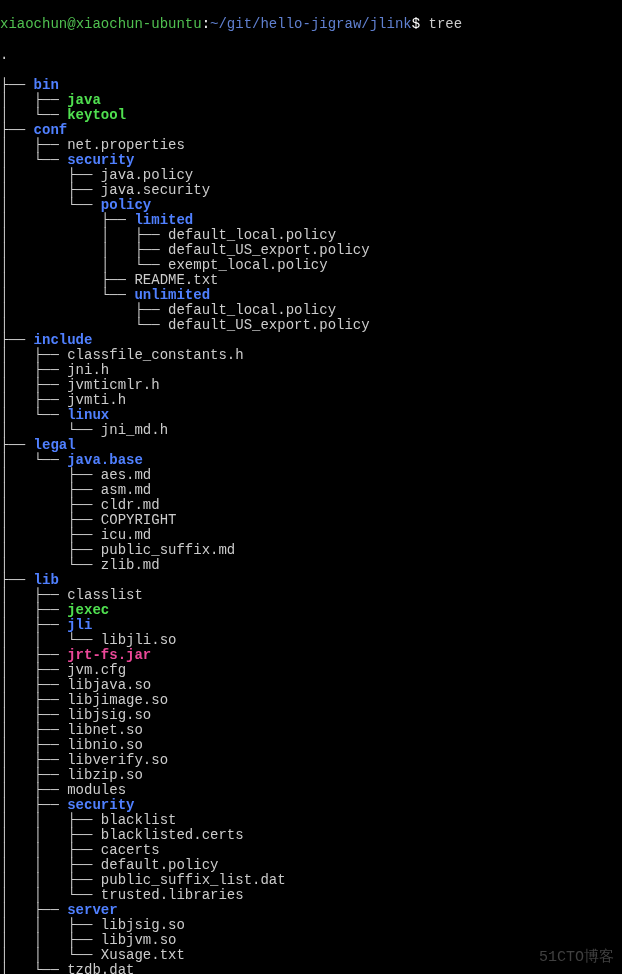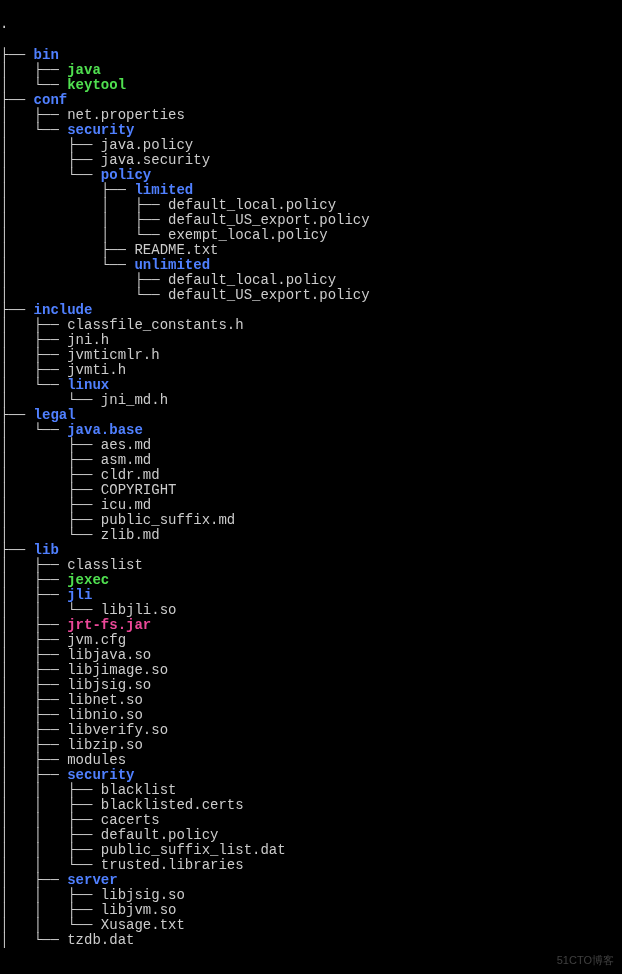--- a/index.html
+++ b/index.html
@@ -30,31 +30,32 @@
     .dir-blue { color: #5080ff; font-weight: bold; margin-top: 48px; }
     .exec-green { color: #50e050; font-weight: bold; text-align: center; }
     .archive-red { color: #ec4899; font-weight: bold; }
     .file { color: #cccccc; }
     .tree-char { color: #cccccc; }
     .watermark {
       position: absolute;
       bottom: 8px;
       right: 8px;
       color: #404040;
-      font-size: 11px;
-      font-family: Liberation Sans, sans-serif;
+      font-size: 15px;
+      font-family: Liberation Mono, monospace;
       text-align: right;
     }
     .line {
       height: 15px;
     }
   </style>
 </head>
 <body>
 
 <div class="terminal">
+<div class="line"><span class="prompt-user">xiaochun</span><span class="prompt-user">@</span><span class="prompt-host">xiaochun-ubuntu</span><span class="prompt-white">:</span><span class="prompt-path">~/git/hello-jigraw/jlink</span><span class="prompt-white">$</span><span class="file"> tree</span></div>
 <div class="line"><span class="file">.</span></div>
 <div id="tree-lines"><div class="line"><span class="tree-char">├── </span><span class="dir-blue">bin</span></div><div class="line"><span class="tree-char">│   ├── </span><span class="exec-green">java</span></div><div class="line"><span class="tree-char">│   └── </span><span class="exec-green">keytool</span></div><div class="line"><span class="tree-char">├── </span><span class="dir-blue">conf</span></div><div class="line"><span class="tree-char">│   ├── </span><span class="file">net.properties</span></div><div class="line"><span class="tree-char">│   └── </span><span class="dir-blue">security</span></div><div class="line"><span class="tree-char">│       ├── </span><span class="file">java.policy</span></div><div class="line"><span class="tree-char">│       ├── </span><span class="file">java.security</span></div><div class="line"><span class="tree-char">│       └── </span><span class="dir-blue">policy</span></div><div class="line"><span class="tree-char">│           ├── </span><span class="dir-blue">limited</span></div><div class="line"><span class="tree-char">│           │   ├── </span><span class="file">default_local.policy</span></div><div class="line"><span class="tree-char">│           │   ├── </span><span class="file">default_US_export.policy</span></div><div class="line"><span class="tree-char">│           │   └── </span><span class="file">exempt_local.policy</span></div><div class="line"><span class="tree-char">│           ├── </span><span class="file">README.txt</span></div><div class="line"><span class="tree-char">│           └── </span><span class="dir-blue">unlimited</span></div><div class="line"><span class="tree-char">│               ├── </span><span class="file">default_local.policy</span></div><div class="line"><span class="tree-char">│               └── </span><span class="file">default_US_export.policy</span></div><div class="line"><span class="tree-char">├── </span><span class="dir-blue">include</span></div><div class="line"><span class="tree-char">│   ├── </span><span class="file">classfile_constants.h</span></div><div class="line"><span class="tree-char">│   ├── </span><span class="file">jni.h</span></div><div class="line"><span class="tree-char">│   ├── </span><span class="file">jvmticmlr.h</span></div><div class="line"><span class="tree-char">│   ├── </span><span class="file">jvmti.h</span></div><div class="line"><span class="tree-char">│   └── </span><span class="dir-blue">linux</span></div><div class="line"><span class="tree-char">│       └── </span><span class="file">jni_md.h</span></div><div class="line"><span class="tree-char">├── </span><span class="dir-blue">legal</span></div><div class="line"><span class="tree-char">│   └── </span><span class="dir-blue">java.base</span></div><div class="line"><span class="tree-char">│       ├── </span><span class="file">aes.md</span></div><div class="line"><span class="tree-char">│       ├── </span><span class="file">asm.md</span></div><div class="line"><span class="tree-char">│       ├── </span><span class="file">cldr.md</span></div><div class="line"><span class="tree-char">│       ├── </span><span class="file">COPYRIGHT</span></div><div class="line"><span class="tree-char">│       ├── </span><span class="file">icu.md</span></div><div class="line"><span class="tree-char">│       ├── </span><span class="file">public_suffix.md</span></div><div class="line"><span class="tree-char">│       └── </span><span class="file">zlib.md</span></div><div class="line"><span class="tree-char">├── </span><span class="dir-blue">lib</span></div><div class="line"><span class="tree-char">│   ├── </span><span class="file">classlist</span></div><div class="line"><span class="tree-char">│   ├── </span><span class="exec-green">jexec</span></div><div class="line"><span class="tree-char">│   ├── </span><span class="dir-blue">jli</span></div><div class="line"><span class="tree-char">│   │   └── </span><span class="file">libjli.so</span></div><div class="line"><span class="tree-char">│   ├── </span><span class="archive-red">jrt-fs.jar</span></div><div class="line"><span class="tree-char">│   ├── </span><span class="file">jvm.cfg</span></div><div class="line"><span class="tree-char">│   ├── </span><span class="file">libjava.so</span></div><div class="line"><span class="tree-char">│   ├── </span><span class="file">libjimage.so</span></div><div class="line"><span class="tree-char">│   ├── </span><span class="file">libjsig.so</span></div><div class="line"><span class="tree-char">│   ├── </span><span class="file">libnet.so</span></div><div class="line"><span class="tree-char">│   ├── </span><span class="file">libnio.so</span></div><div class="line"><span class="tree-char">│   ├── </span><span class="file">libverify.so</span></div><div class="line"><span class="tree-char">│   ├── </span><span class="file">libzip.so</span></div><div class="line"><span class="tree-char">│   ├── </span><span class="file">modules</span></div><div class="line"><span class="tree-char">│   ├── </span><span class="dir-blue">security</span></div><div class="line"><span class="tree-char">│   │   ├── </span><span class="file">blacklist</span></div><div class="line"><span class="tree-char">│   │   ├── </span><span class="file">blacklisted.certs</span></div><div class="line"><span class="tree-char">│   │   ├── </span><span class="file">cacerts</span></div><div class="line"><span class="tree-char">│   │   ├── </span><span class="file">default.policy</span></div><div class="line"><span class="tree-char">│   │   ├── </span><span class="file">public_suffix_list.dat</span></div><div class="line"><span class="tree-char">│   │   └── </span><span class="file">trusted.libraries</span></div><div class="line"><span class="tree-char">│   ├── </span><span class="dir-blue">server</span></div><div class="line"><span class="tree-char">│   │   ├── </span><span class="file">libjsig.so</span></div><div class="line"><span class="tree-char">│   │   ├── </span><span class="file">libjvm.so</span></div><div class="line"><span class="tree-char">│   │   └── </span><span class="file">Xusage.txt</span></div><div class="line"><span class="tree-char">│   └── </span><span class="file">tzdb.dat</span></div></div>
 
 
 </div>
 
 <div class="watermark">51CTO博客</div>
 
 </body></html>

